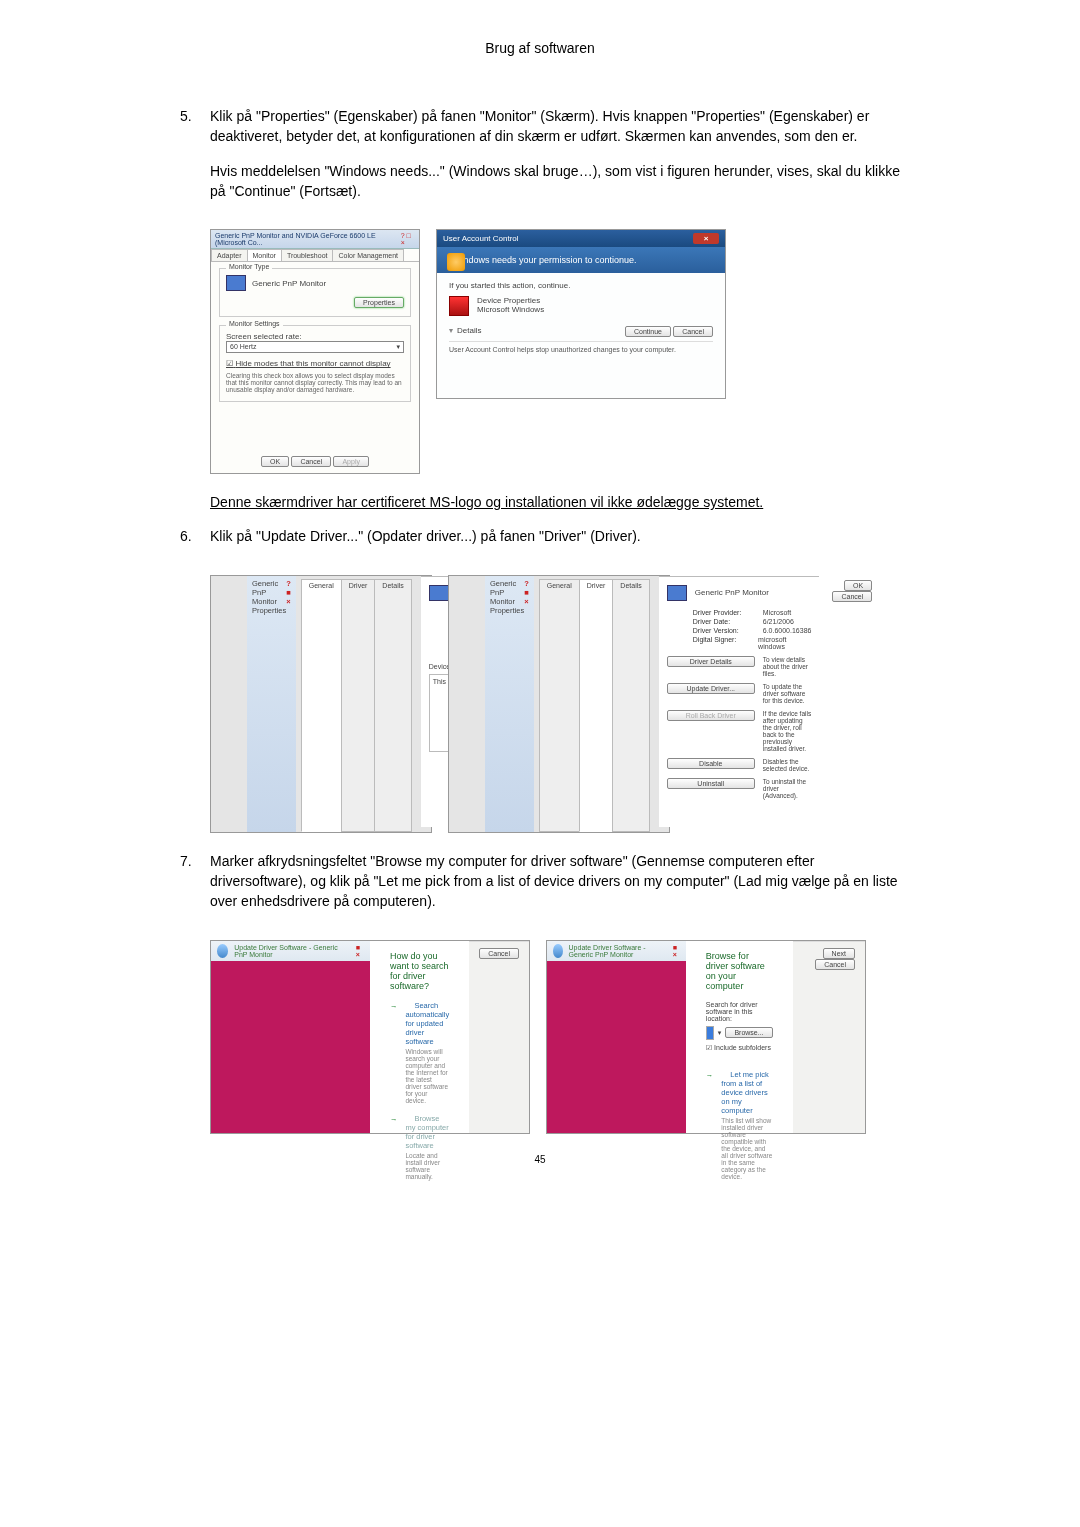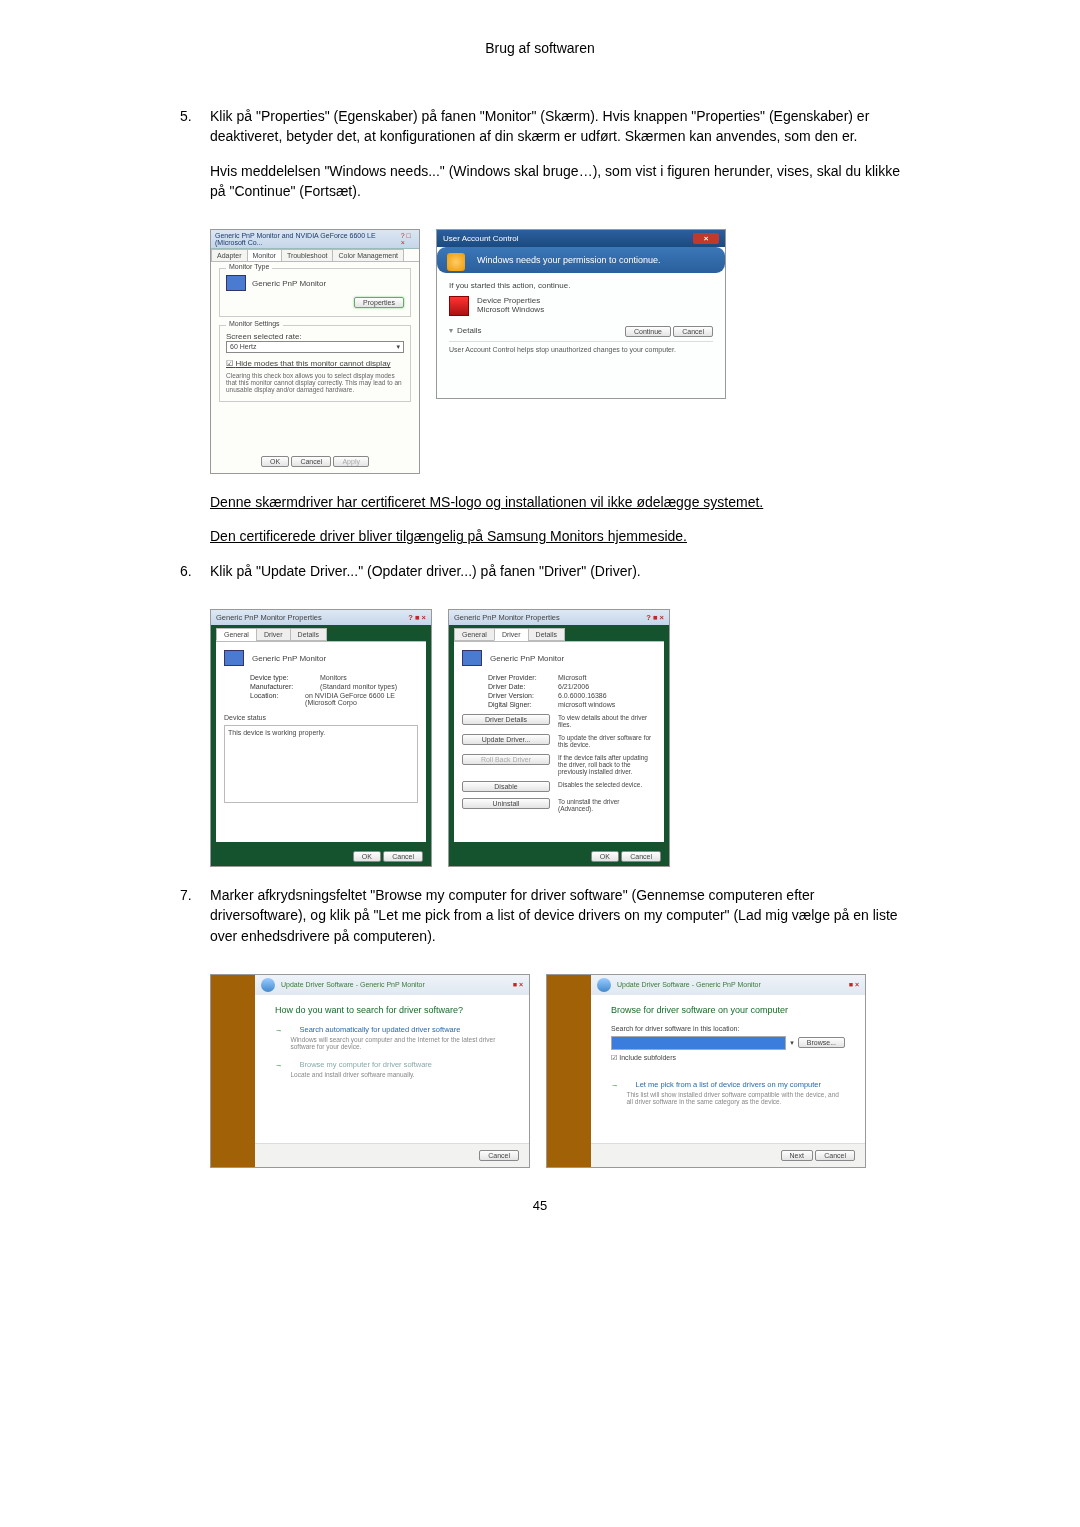--- a/index.html
+++ b/index.html
@@ -150,24 +150,23 @@
     color:#fff;
     width:26px;
     text-align:center;
     border-radius:2px;
     font-weight:bold;
     padding:1px 0;
   }
   .fig2-band {
     background: linear-gradient(#3b77b8,#2a5f9c);
     color: #fff;
-    padding: 8px 10px 8px 40px;
+    padding: 8px 10px 8px 16px;
     font-size: 9px;
     position:relative;
-    border-radius:9px;
   }
   .fig2-band::before{
     content:"";
     position:absolute;
     left:10px; top:6px;
     width:18px;height:18px;
     background: radial-gradient(circle,#fc6,#e90);
     border-radius:3px;
   }
   .fig2-body {
@@ -226,23 +225,23 @@
   .note-paras p {
     margin: 0 0 14px 0;
     font-size: 14px;
     line-height: 1.45;
     text-decoration: underline;
   }
   
   .fig3, .fig4 {
     width: 222px;
     height: 258px;
-    background: #14532d;
-    display: flex;
-    flex-direction: column;
+    background: #e5e5e5;
+    display: flex;
+    padding-left: 36px;
   }
   .dp-title {
     background: linear-gradient(#dde8f4,#c6d6ea);
     font-size: 7.5px;
     padding: 3px 5px;
     display:flex;
     justify-content:space-between;
   }
   .redx{color:#c22;font-weight:bold;}
   .dp-tabs {
@@ -277,46 +276,45 @@
     border:1px solid #bbb;height:70px;padding:3px;font-size:7px;background:#fff;margin-top:4px;
   }
   .dp-bottom{text-align:right;padding:4px 8px;}
   .drv-row{display:flex;gap:8px;align-items:flex-start;margin:6px 0;}
   .drv-row .btn{width:70px;text-align:center;}
   .drv-row .desc{font-size:6.5px;color:#444;flex:1;}
   
   .fig5, .fig6 {
     width: 320px;
     height: 194px;
-    background: #a16207;
-    display: flex;
-    flex-direction: column;
-    padding-left: 44px;
+    background: #be185d;
+    display: flex;
+    flex-direction: row;
   }
   .wiz-top{
     height:20px;background:linear-gradient(#eef3f8,#dfe8f1);display:flex;align-items:center;gap:6px;padding:0 6px;font-size:7px;color:#3a5;
     justify-content:space-between;
   }
   .wiz-top .left{display:flex;align-items:center;gap:6px;color:#3a7a3a;}
   .navbtn{width:14px;height:14px;border-radius:50%;background:linear-gradient(#9cf,#48c);}
   .wiz-body{flex:1;padding:10px 20px;background:#fff;}
   .wiz-h{font-size:9px;color:#1a6a2a;margin:0 0 10px 0;}
   .wiz-opt{display:flex;gap:8px;margin:10px 0;font-size:7.5px;}
   .wiz-opt .arrow{color:#2a8a3a;font-weight:bold;}
   .wiz-opt .t{color:#2a6aaa;margin-left:9px;}
   .wiz-opt .faded .t{color:#8aa;}
   .wiz-opt .sub{color:#888;font-size:6.5px;display:block;margin-top:2px;}
   .wiz-foot{padding:6px 10px;text-align:right;background:#f2f2f0;border-top:1px solid #ddd;}
   .inputline{display:flex;gap:4px;align-items:center;margin:4px 0;}
   .inputbox{border:1px solid #aaa;background:#fff;height:12px;flex:1;padding:0 3px;font-size:7px;display:flex;align-items:center;}
   .hl{background:#3b7ddd;color:#fff;}
   .page-num {
     text-align: center;
-    font-size: 13px;
-    margin-top: 30px;
+    font-size: 10px;
+    margin-top: 20px;
   }
 </style>
 </head>
 <body>
 
 <div class="page">
   <div class="header-title">Brug af softwaren</div>
 
   <div class="step body-text">
     <div class="step-num">5.</div>
@@ -394,21 +392,20 @@
           <span class="btn">Continue</span>
           <span class="btn">Cancel</span>
         </div>
         <div class="fig2-foot">User Account Control helps stop unauthorized changes to your computer.</div>
       </div>
     </div>
   </div>
 
   <div class="note-paras">
     <p>Denne skærmdriver har certificeret MS-logo og installationen vil ikke ødelægge systemet.</p>
-    <p>Den certificerede driver bliver tilgængelig på Samsung Monitors hjemmeside.</p>
   </div>
 
   <div class="step body-text">
     <div class="step-num">6.</div>
     <div class="step-content">
       <p>Klik på "Update Driver..." (Opdater driver...) på fanen "Driver" (Driver).</p>
     </div>
   </div>
 
   <div class="figures">

